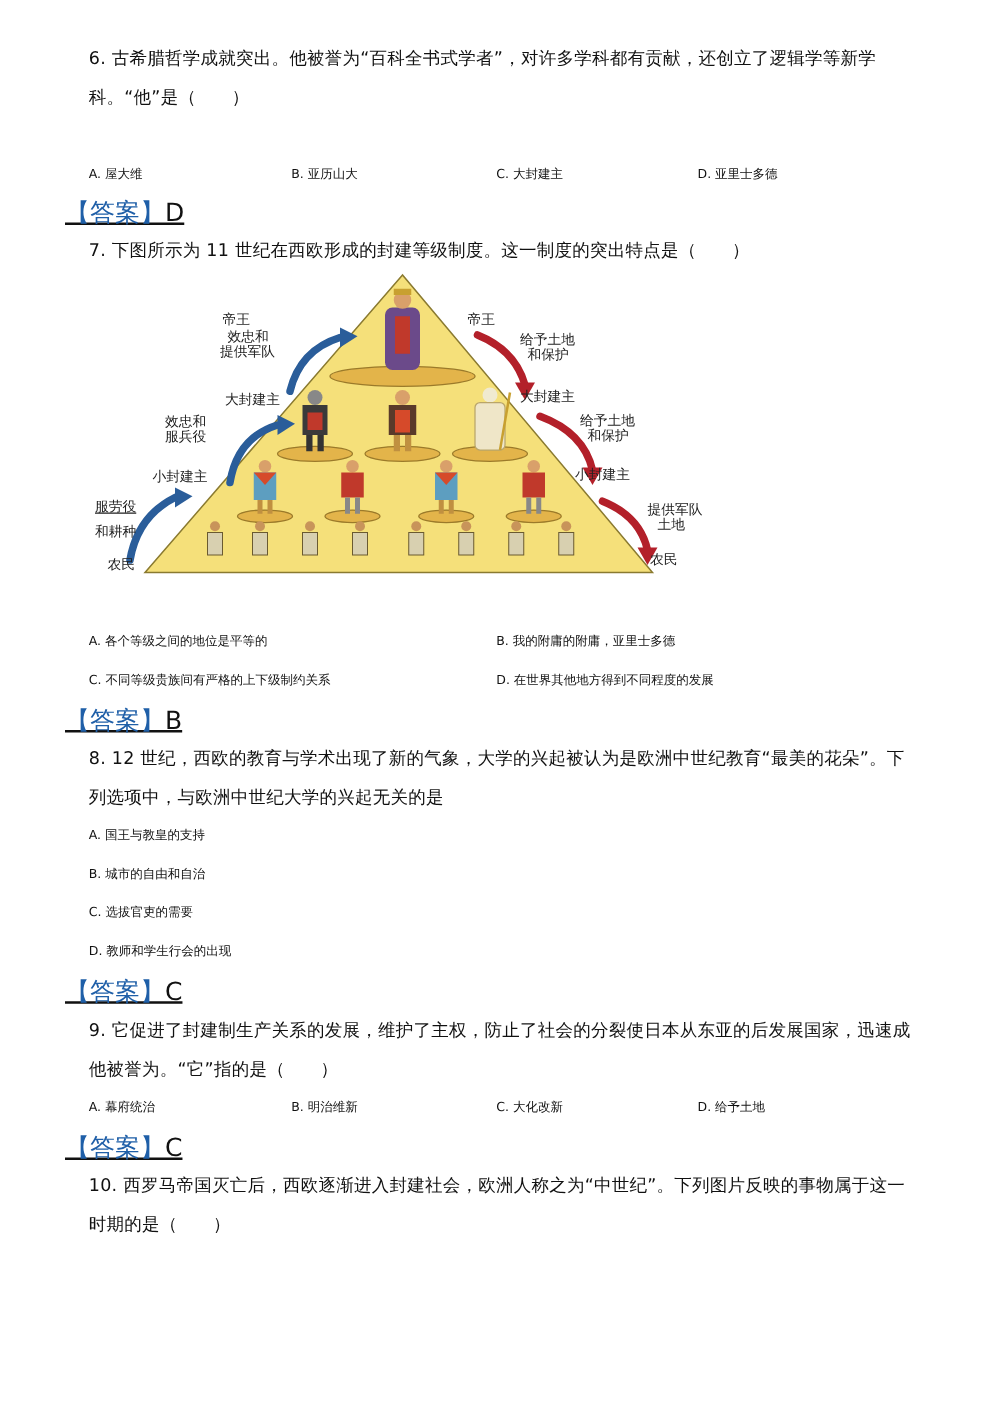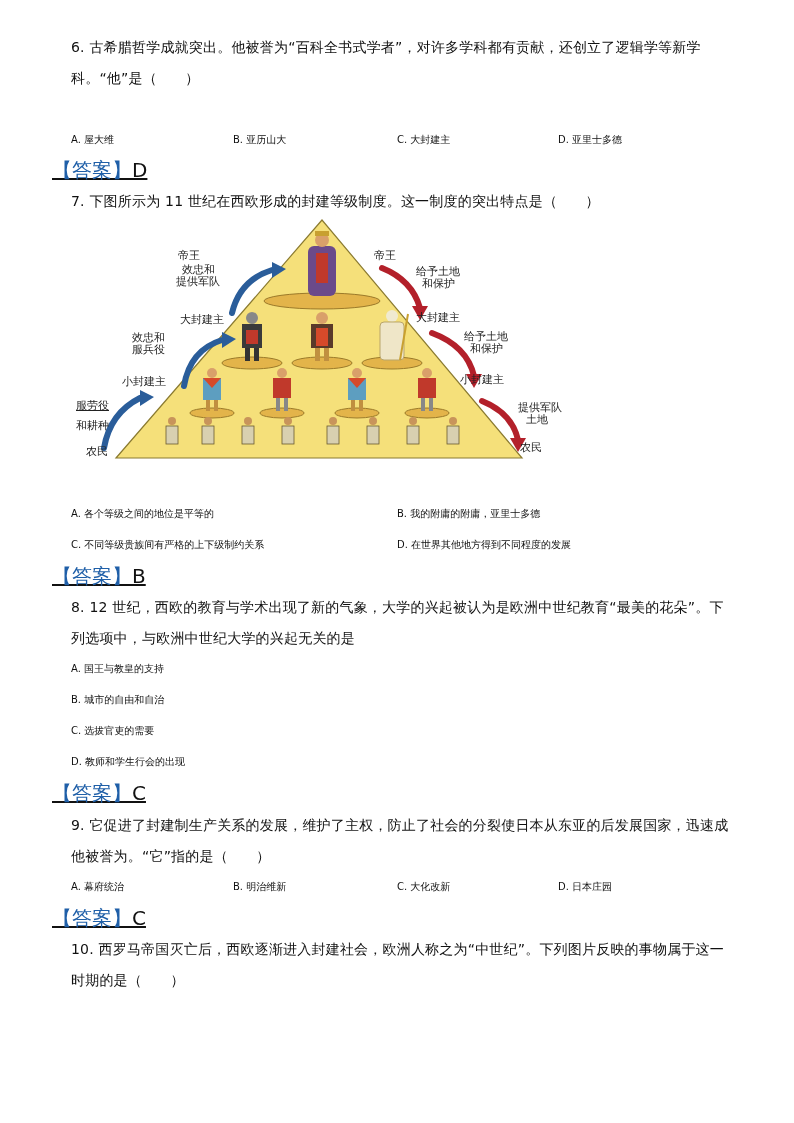--- a/index.html
+++ b/index.html
@@ -187,21 +187,21 @@
     <span class="br">【答案】</span><span>C</span>
   </div>
 </div>
 
 <div>
   <div class="line" style="top:815px;">9. 它促进了封建制生产关系的发展，维护了主权，防止了社会的分裂使日本从东亚的后发展国家，迅速成</div>
   <div class="line" style="top:846px;">他被誉为。“它”指的是（　　）</div>
   <div class="opt" style="left:71px; top:877px;">A. 幕府统治</div>
   <div class="opt" style="left:233px; top:877px;">B. 明治维新</div>
   <div class="opt" style="left:397px; top:877px;">C. 大化改新</div>
-  <div class="opt" style="left:558px; top:877px;">D. 日本庄园</div>
+  <div class="opt" style="left:558px; top:877px;">D. 给予土地</div>
   <div class="ans" style="top:908px;">
     <span class="br">【答案】</span><span>C</span>
   </div>
 </div>
 
 <div>
   <div class="line" style="top:939px;">10. 西罗马帝国灭亡后，西欧逐渐进入封建社会，欧洲人称之为“中世纪”。下列图片反映的事物属于这一</div>
   <div class="line" style="top:970px;">时期的是（　　）</div>
 </div>
 

